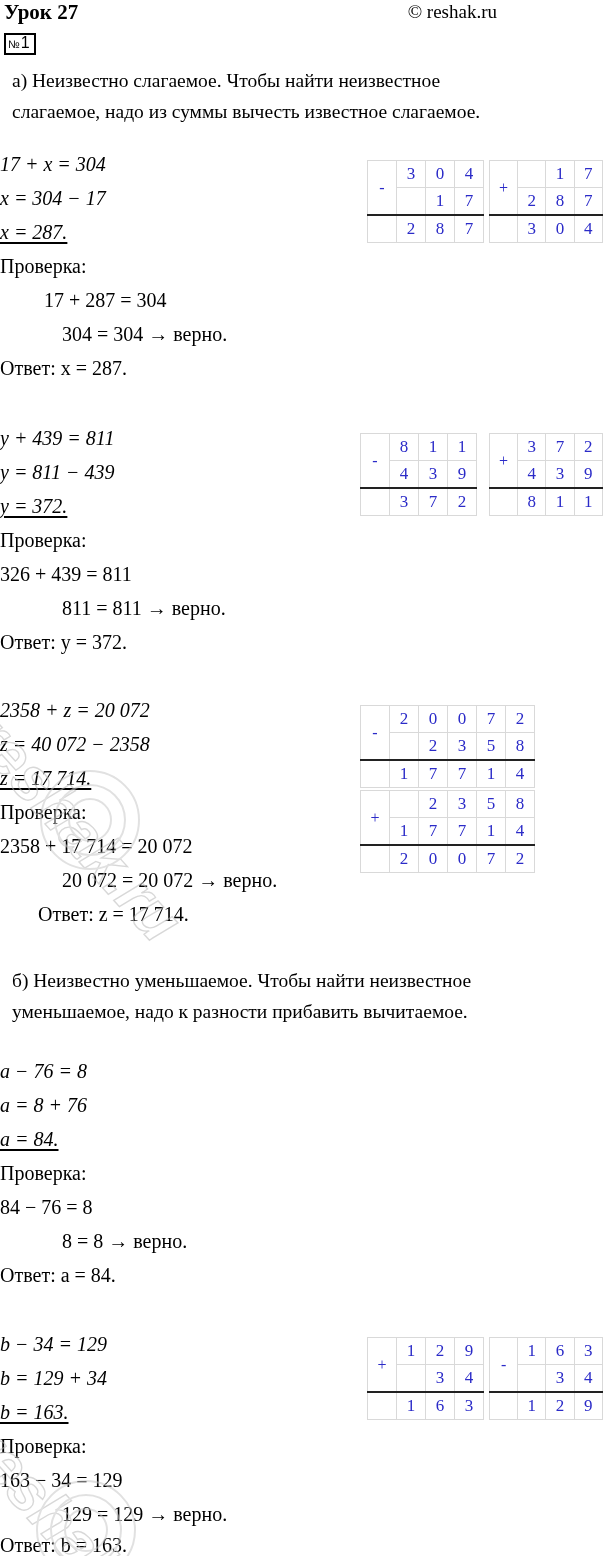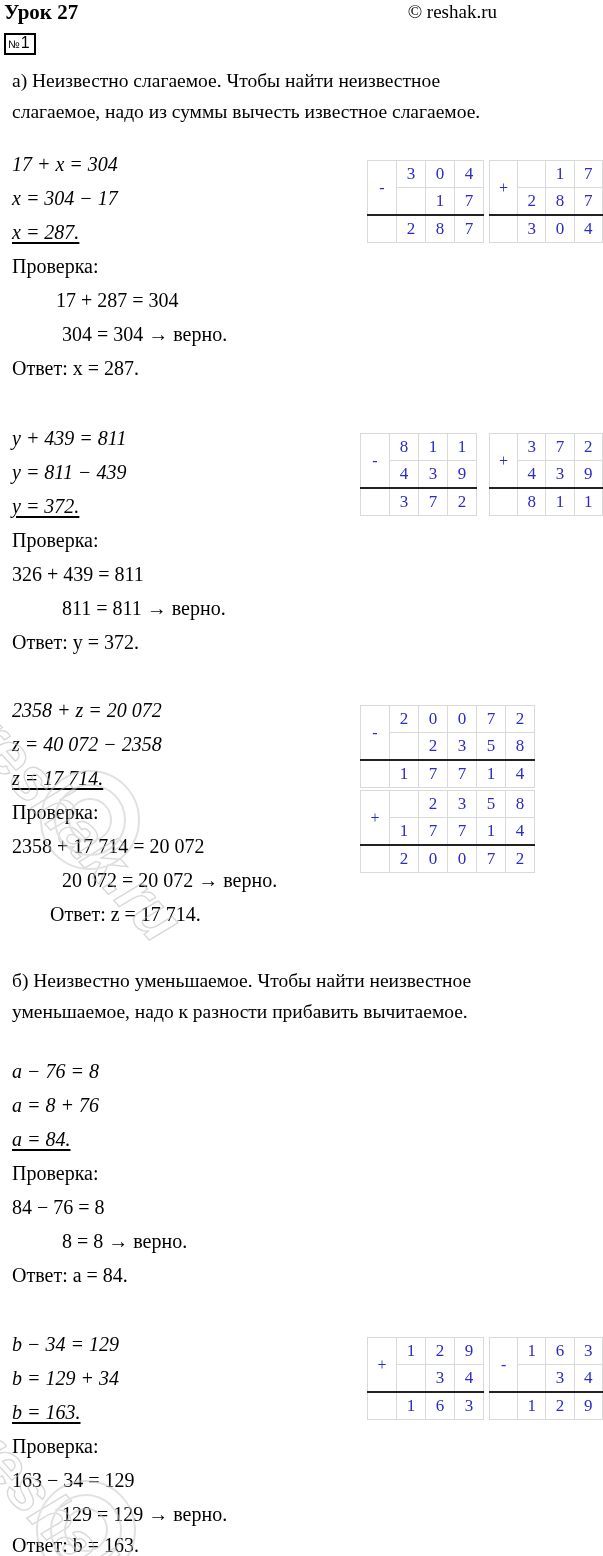--- a/index.html
+++ b/index.html
@@ -66,21 +66,21 @@
     white-space: pre-line;
     width: 580px;
   }
 
   
   .mline {
     position: absolute;
     font-size: 20px;
     line-height: 22px;
     white-space: pre;
-    left: 12px;
+    left: 0;
   }
   .mline.indent { left: 62px; }
   .mline.underlined {
     text-decoration: underline;
     text-underline-offset: 3px;
   }
   .ital { font-style: italic; }
 
   
   .calc-grid {

